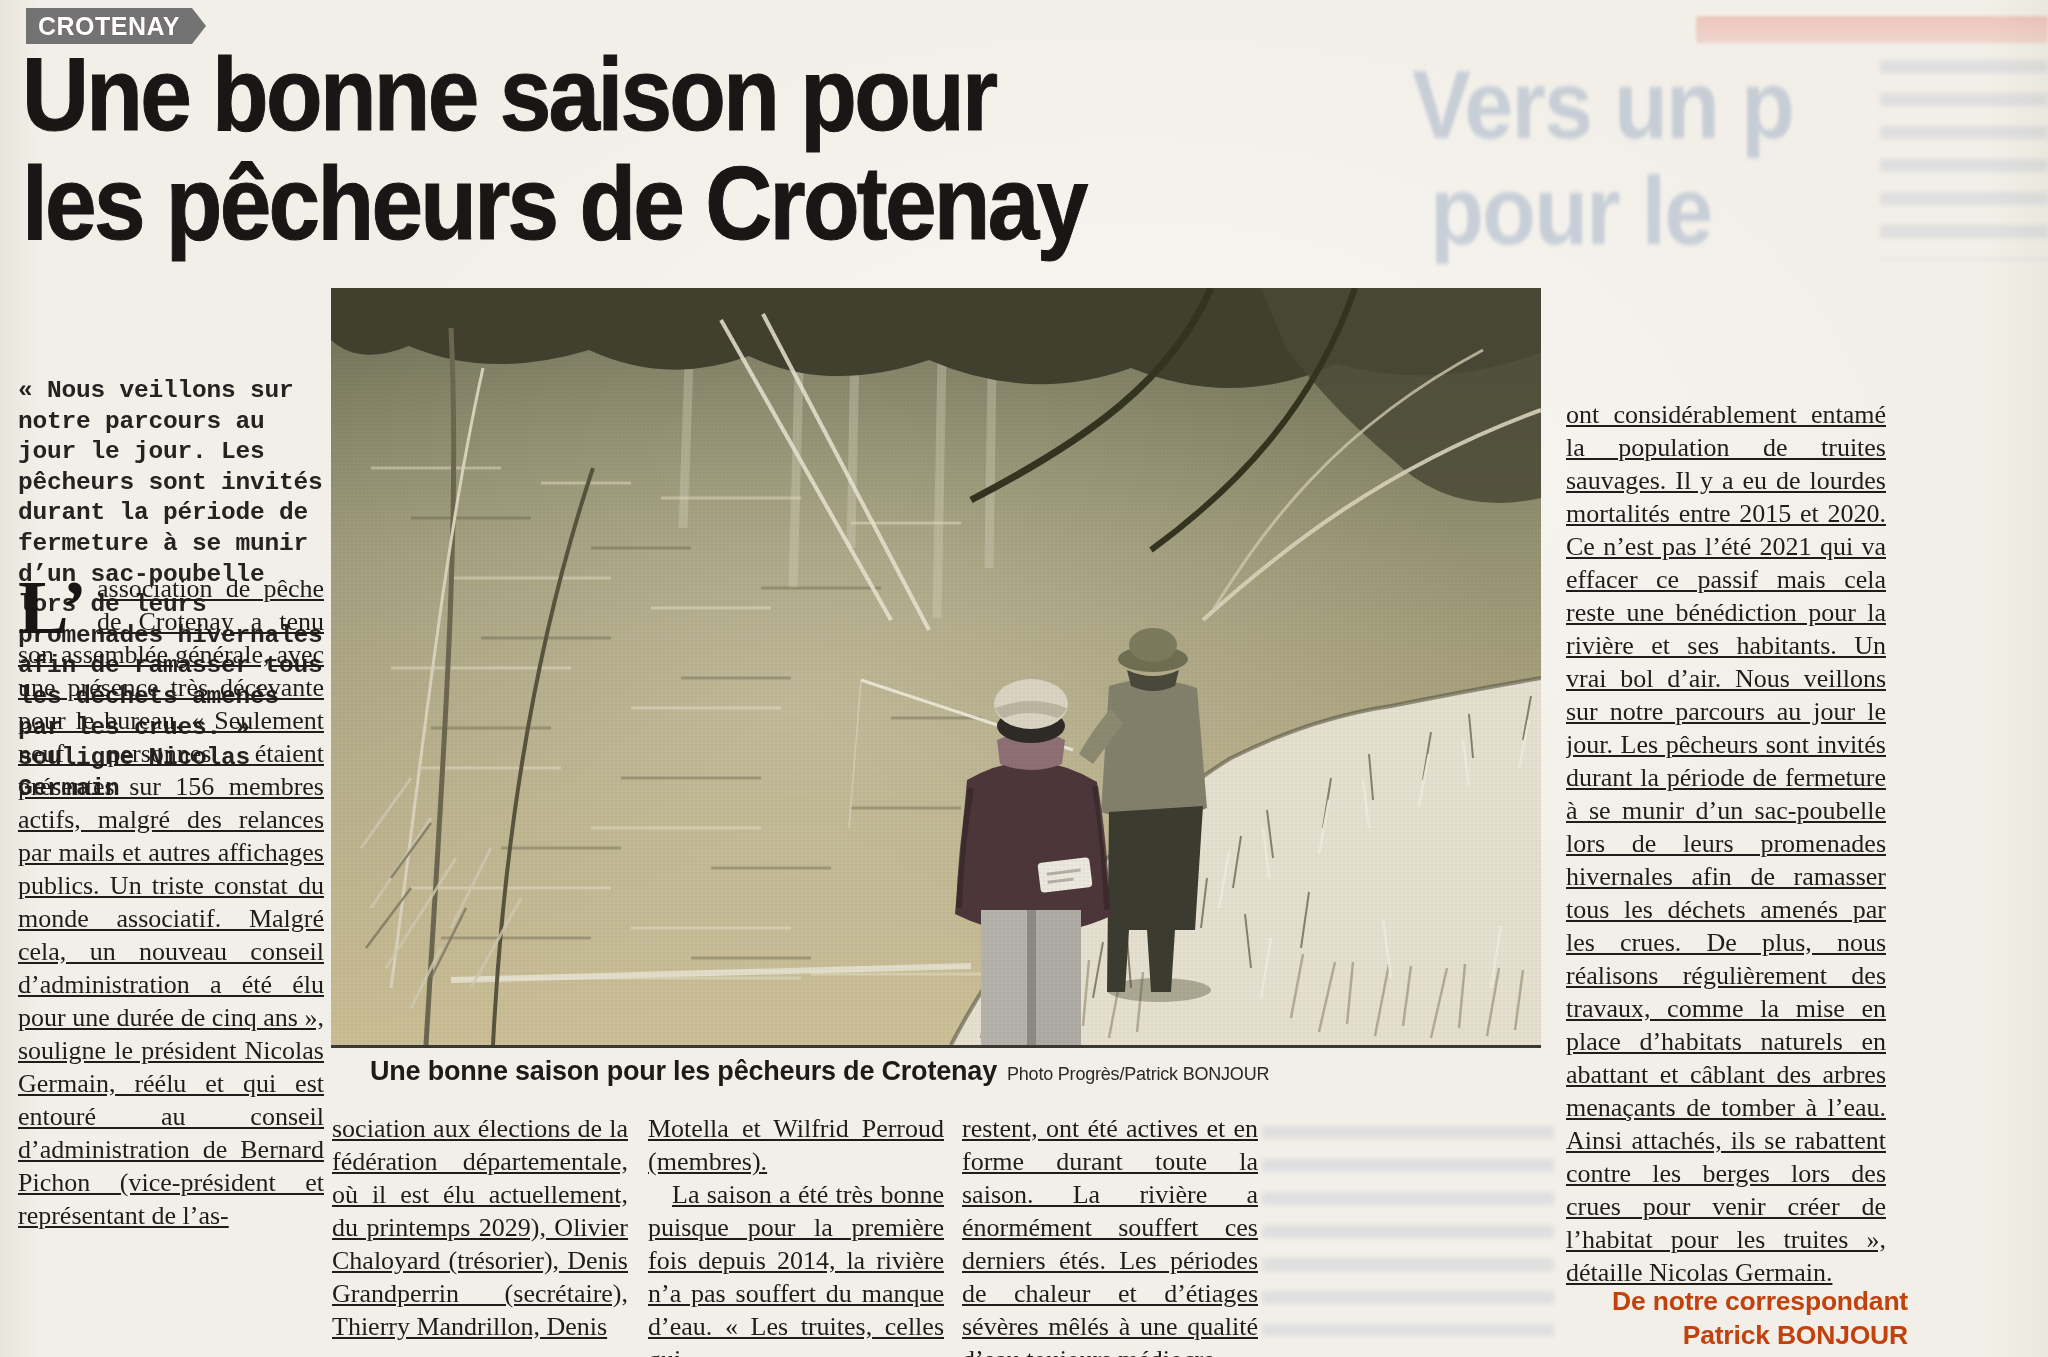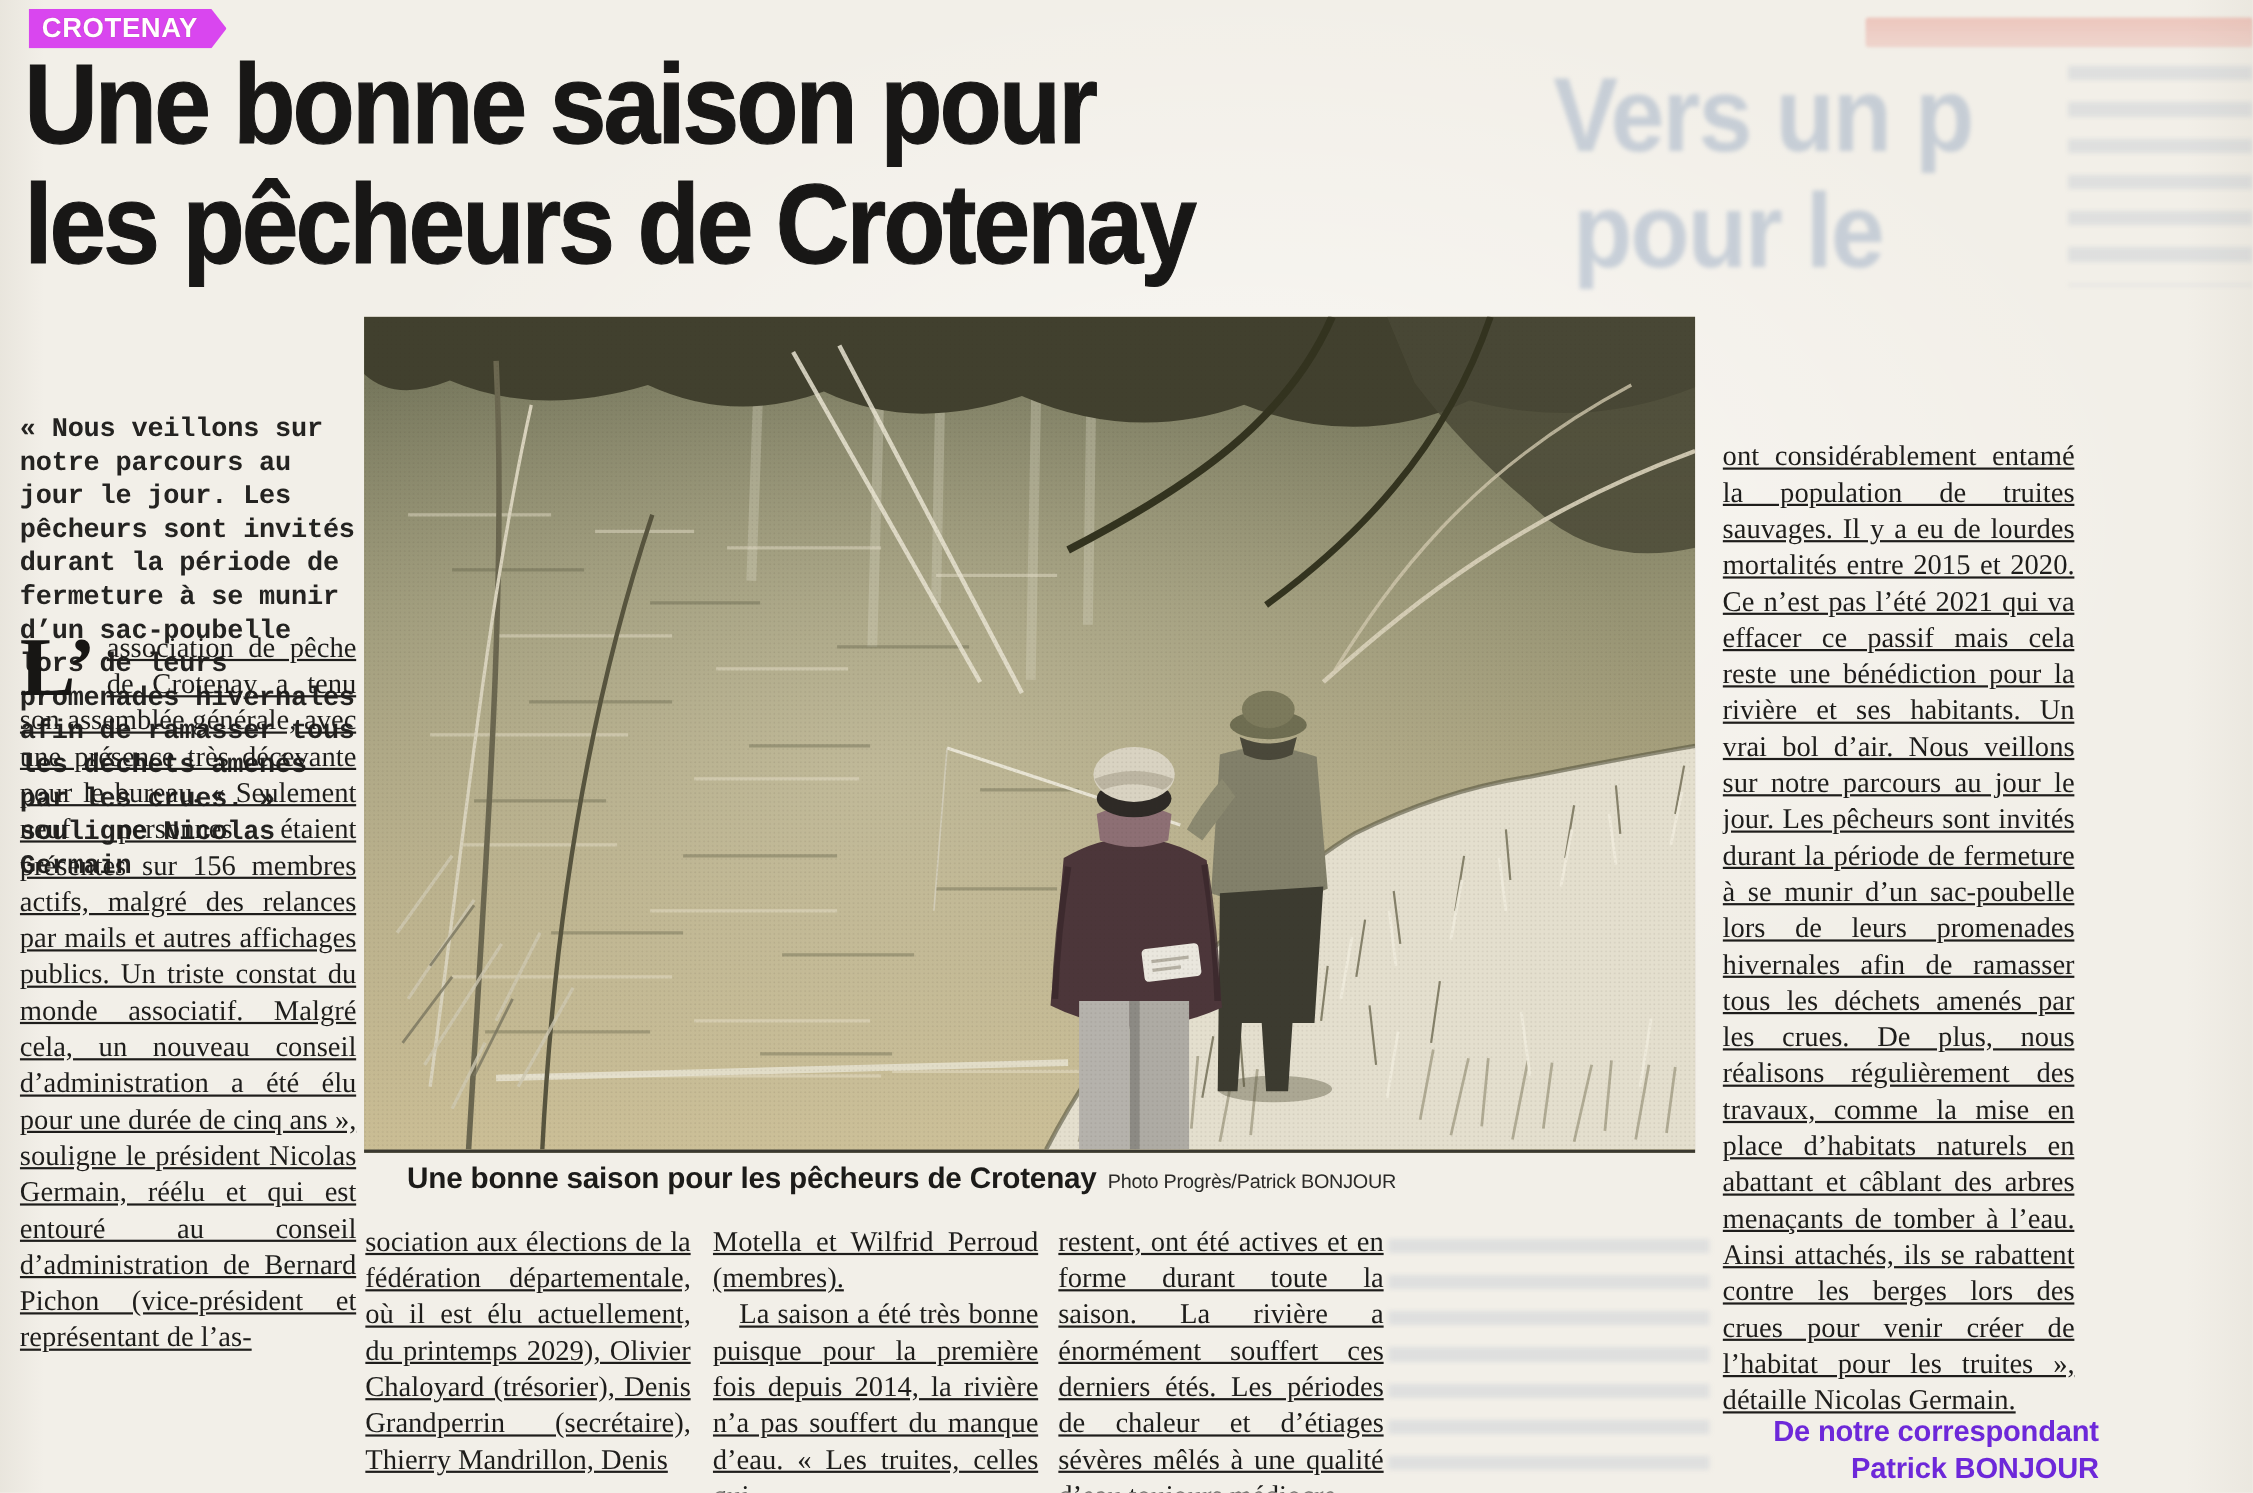--- a/index.html
+++ b/index.html
@@ -13,21 +13,21 @@
     background:
       radial-gradient(1200px 700px at 55% 35%, rgba(255,255,255,.5), rgba(255,255,255,0) 70%),
       linear-gradient(90deg, rgba(190,185,170,.18), rgba(255,255,255,0) 40px),
       linear-gradient(270deg, rgba(190,185,170,.14), rgba(255,255,255,0) 60px);
   }
   .abs{position:absolute;}
 
   
   .tag{
     left:26px;top:8px;height:36px;line-height:36px;
-    background:#d946ef;color:#fff;font-weight:700;font-size:25px;
+    background:#737373;color:#fff;font-weight:700;font-size:25px;
     padding:0 26px 0 12px;letter-spacing:.5px;
     clip-path:polygon(0 0,calc(100% - 14px) 0,100% 50%,calc(100% - 14px) 100%,0 100%);
     text-shadow:0 0 1px rgba(120,0,0,.4);
   }
 
   
   .headline{
     left:22px;top:40px;width:1600px;color:#181716;
     font-weight:700;font-size:103px;line-height:109px;letter-spacing:-3px;
     transform:scale(.9,1);transform-origin:left top;
@@ -80,21 +80,21 @@
   }
   .photo svg{display:block;width:100%;height:100%;}
 
   
   .caption{left:333px;top:1056px;width:1208px;font-size:27px;color:#1c1b19;white-space:nowrap;}
   .caption .cap-bold{font-weight:700;letter-spacing:-.2px;margin-left:37px;}
   .caption .cap-credit{font-weight:400;font-size:18px;color:#2a2927;margin-left:10px;letter-spacing:-.2px;}
 
   
   .byline{left:1560px;top:1284px;width:348px;text-align:right;
-    font-weight:700;font-size:26.5px;line-height:34px;color:#6d28d9;letter-spacing:-.2px;}
+    font-weight:700;font-size:26.5px;line-height:34px;color:#c2410c;letter-spacing:-.2px;}
 </style>
 </head>
 <body>
 
 <div class="abs bleed-band" style="left:1696px;top:16px;width:352px;height:27px;"></div>
 <div class="abs bleed-word" style="left:1412px;top:50px;font-size:96px;">Vers un p</div>
 <div class="abs bleed-word" style="left:1430px;top:156px;font-size:96px;">pour le</div>
 <div class="abs smudge" style="left:1880px;top:60px;width:168px;height:200px;"></div>
 <div class="abs smudge" style="left:1262px;top:1126px;width:292px;height:210px;"></div>
 <div class="abs smudge" style="left:958px;top:860px;width:288px;height:92px;opacity:.55;"></div>

